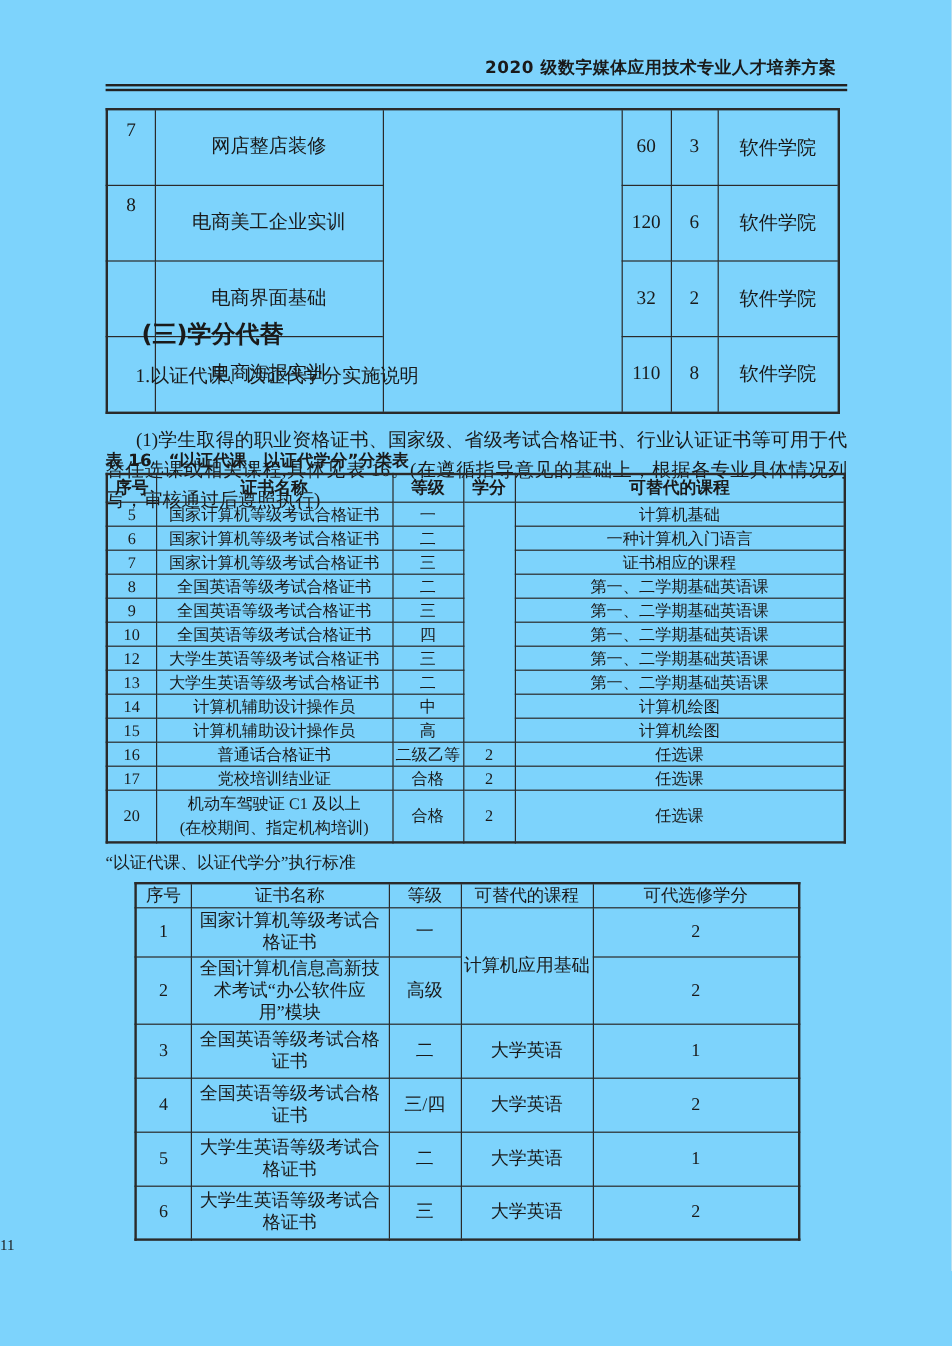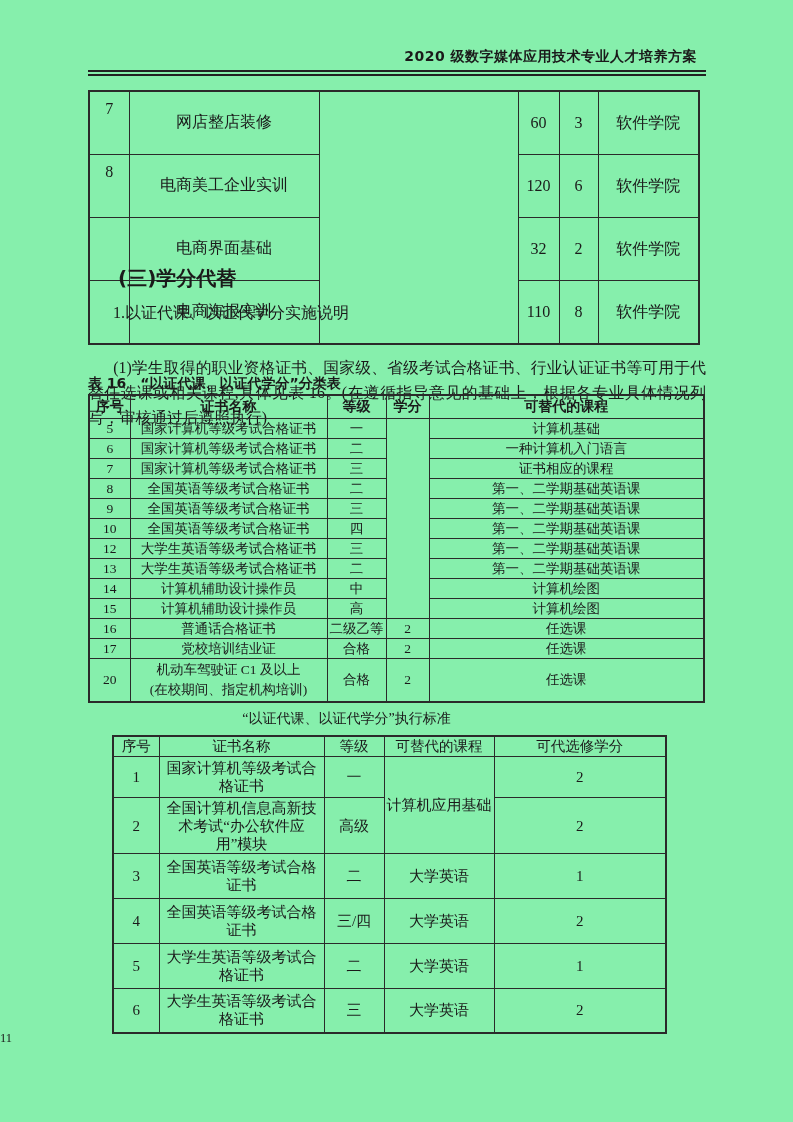--- a/index.html
+++ b/index.html
@@ -1,20 +1,20 @@
 <!DOCTYPE html>
 <html><head>
 <meta charset="utf-8">
 <style>
   html,body{margin:0;padding:0;background:#e8e8e8;}
   .page{
     position:relative;
     width:793px;height:1122px;
     margin:0 auto;
-    background:#86efac;
+    background:#7dd3fc;
     font-family:"Liberation Serif","DejaVu Serif",serif;
     color:#1a1a1a;
     overflow:hidden;
   }
   
   .header-title{
     position:absolute;top:48px;right:96px;
     font-family:"DejaVu Sans","Liberation Sans",sans-serif;
     font-weight:bold;font-size:14px;letter-spacing:.5px;
   }
@@ -51,21 +51,21 @@
     font-weight:bold;font-size:14px;
   }
   .t16{position:absolute;top:394px;left:88px;width:615px;font-size:13.5px;}
   .t16 th{font-family:"DejaVu Sans","Liberation Sans",sans-serif;
           font-weight:bold;font-size:14px;height:22px;}
   .t16 td{height:19px;line-height:19px;}
   .t16 tr.tall td{height:42px;line-height:20px;}
   
   .exec-title{
     position:absolute;top:710px;left:88px;width:617px;
-    box-sizing:border-box;padding-right:100px;text-align:center;font-size:14px;
+    box-sizing:border-box;padding-right:100px;text-align:left;font-size:14px;
   }
   .t2{position:absolute;top:735px;left:112px;width:553px;font-size:15px;}
   .t2 th{font-family:"DejaVu Sans","Liberation Sans",sans-serif;
          font-weight:normal;font-size:14.5px;height:18px;}
   .t2 td{line-height:18px;}
   
   .page-num{position:absolute;top:1031px;left:0;width:100%;
             text-align:left;font-size:12.5px;}
 </style>
 </head>

